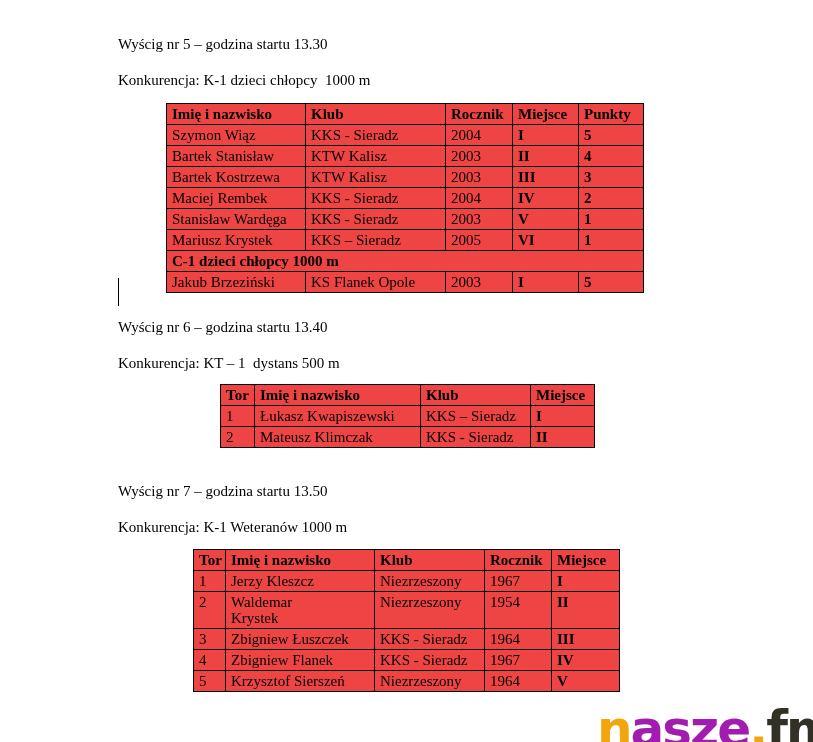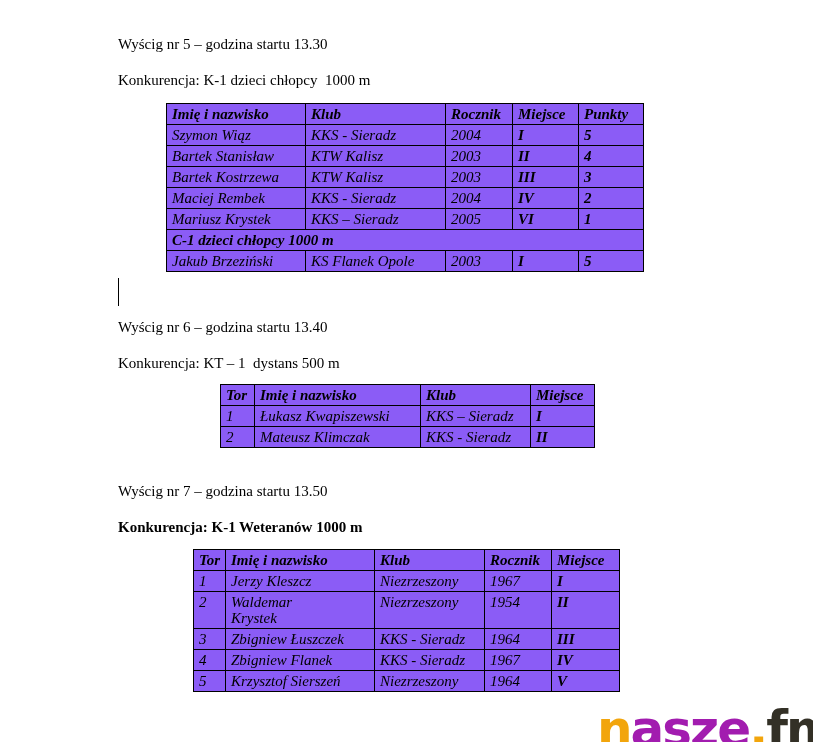--- a/index.html
+++ b/index.html
@@ -2,21 +2,21 @@
 <html><head>
 <meta charset="utf-8">
 <style>
   html,body { margin:0; padding:0; background:#ffffff; }
   .page {
     position:relative; width:813px; height:742px; background:#ffffff;
     font-family:"Liberation Serif","DejaVu Serif",serif;
     font-size:15px; color:#000; overflow:hidden;margin-top:22px;
   }
   .heading { position:absolute; white-space:pre; line-height:16px; }
-  table { position:absolute; border-collapse:collapse; table-layout:fixed; background:#8b5cf6;font-style:italic; }
+  table { position:absolute; border-collapse:collapse; table-layout:fixed; background:#ef4444; }
   td,th {
     border:1px solid #000; padding:2px 5px; line-height:16px;
     font-size:15px; vertical-align:top; white-space:pre-line; overflow:hidden;
   }
   th { font-weight:bold; text-align:left; }
   .c { text-align:left; }
   .b { font-weight:bold; }
   .cursor { position:absolute; left:118px; top:256px; width:1px; height:28px; background:#000; }
   .logo {
     position:absolute; left:597px; top:679px;
@@ -73,20 +73,27 @@
         <td class="c b">3</td>
       </tr>
       <tr>
         <td>Maciej Rembek</td>
         <td>KKS - Sieradz</td>
         <td>2004</td>
         <td class="c b">IV</td>
         <td class="c b">2</td>
       </tr>
       <tr>
+        <td>Stanisław Wardęga</td>
+        <td>KKS - Sieradz</td>
+        <td>2003</td>
+        <td class="c b">V</td>
+        <td class="c b">1</td>
+      </tr>
+      <tr>
         <td>Mariusz Krystek</td>
         <td>KKS – Sieradz</td>
         <td>2005</td>
         <td class="c b">VI</td>
         <td class="c b">1</td>
       </tr>
       <tr>
         <td colspan="5" class="c b">C-1 dzieci chłopcy 1000 m</td>
       </tr>
       <tr>
@@ -129,21 +136,21 @@
       <tr>
         <td>2</td>
         <td>Mateusz Klimczak</td>
         <td>KKS - Sieradz</td>
         <td class="c b">II</td>
       </tr>
     </tbody>
   </table>
 
   <div class="heading" style="left:118px; top:461px;">Wyścig nr 7 – godzina startu 13.50</div>
-  <div class="heading" style="left:118px; top:497px;font-weight:bold;">Konkurencja: K-1 Weteranów 1000 m</div>
+  <div class="heading" style="left:118px; top:497px;">Konkurencja: K-1 Weteranów 1000 m</div>
 
   <table style="left:193px; top:527px; width:426px;">
     <colgroup>
       <col style="width:32px">
         <col style="width:149px">
         <col style="width:110px">
         <col style="width:67px">
         <col style="width:68px">
     </colgroup>
     <thead>

